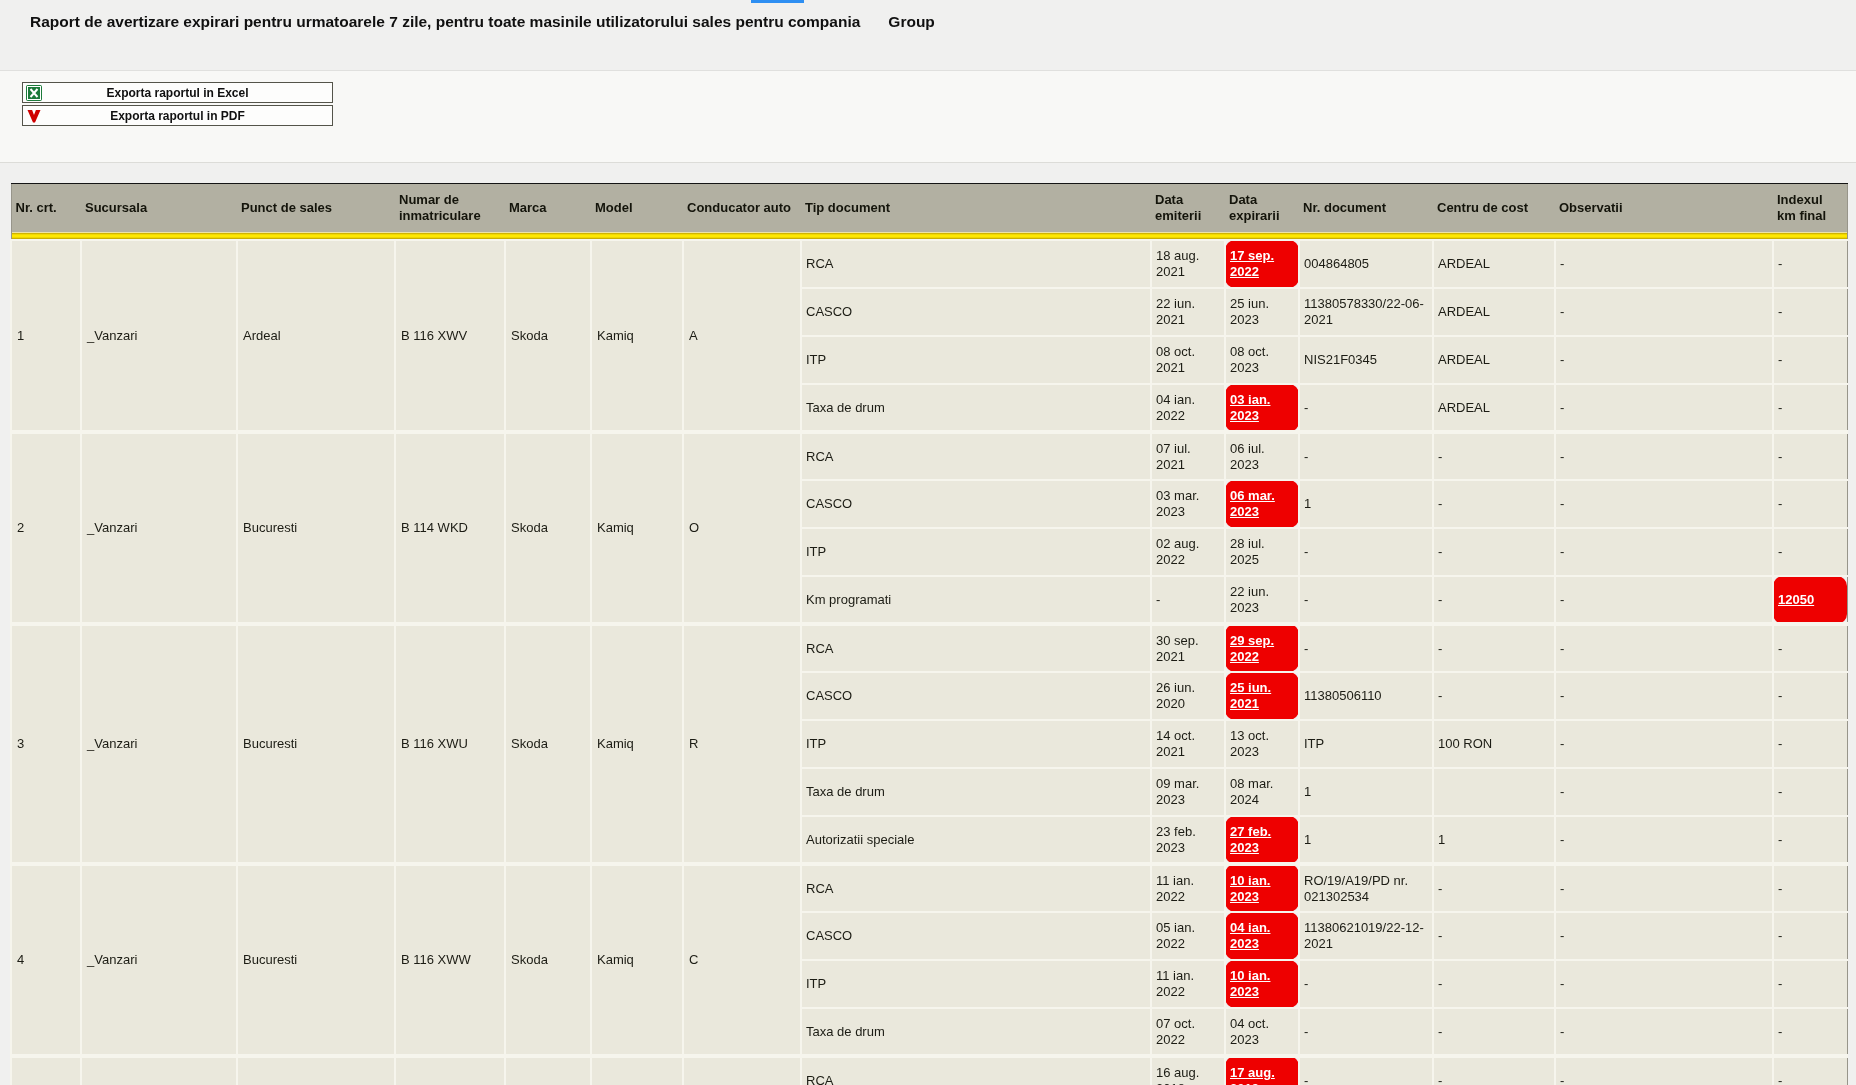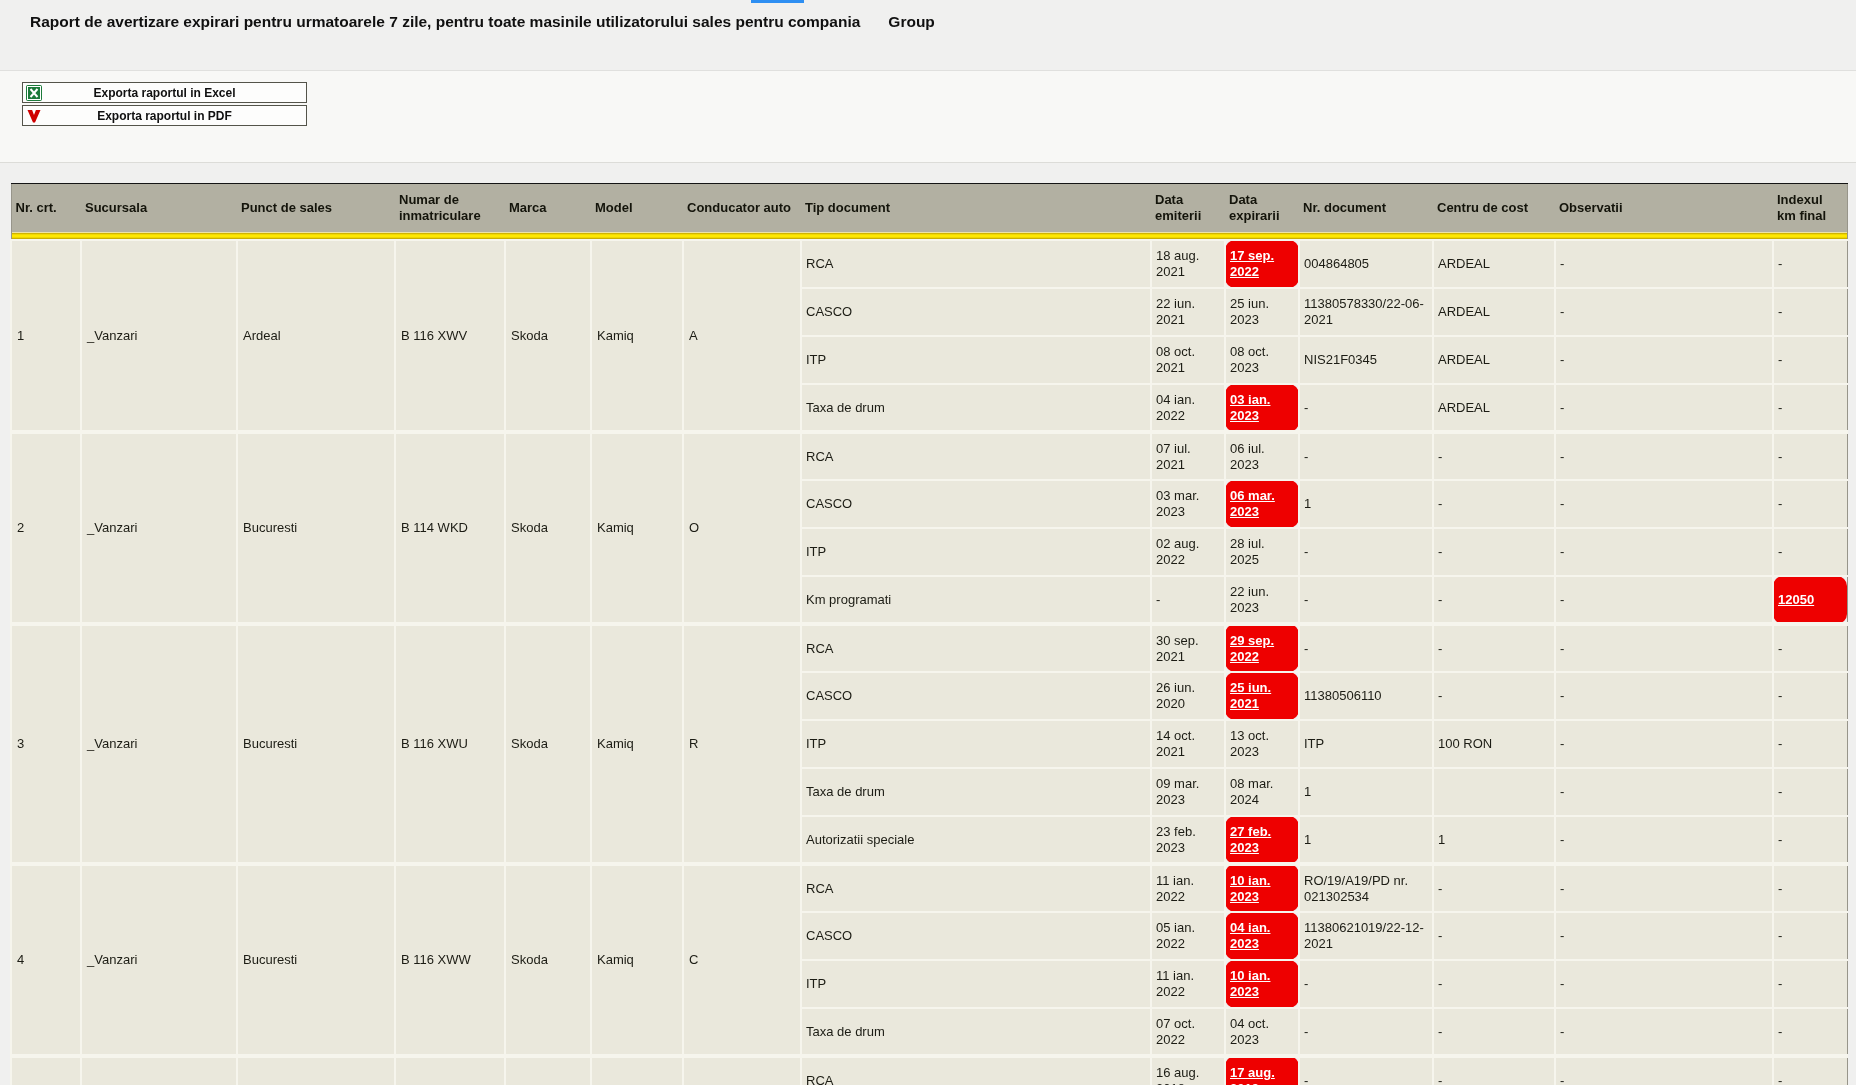--- a/index.html
+++ b/index.html
@@ -9,21 +9,21 @@
   body{
     width:1856px;height:1085px;overflow:hidden;position:relative;
     background:#f0f0ef;font-family:"Liberation Sans",sans-serif;color:#1c1c14;
   }
   .top-blue-bar{position:absolute;left:751px;top:0;width:53px;height:3px;background:#2e8ff2;}
   .page-title{position:absolute;left:30px;top:13px;font-size:15.5px;font-weight:bold;color:#101010;white-space:nowrap;}
   .page-title .suffix{margin-left:28px;}
 
   .toolbar-panel{position:absolute;left:0;top:70px;width:1856px;height:93px;background:#f8f8f6;
     border-top:1px solid #e0e0de;border-bottom:1px solid #dcdcd8;box-sizing:border-box;}
-  .export-btn{position:absolute;left:22px;width:285px;height:21px;background:#fdfdfc;border:1px solid #54544a;
+  .export-btn{position:absolute;left:22px;width:311px;height:21px;background:#fdfdfc;border:1px solid #54544a;
     box-sizing:border-box;display:flex;align-items:center;justify-content:center;
     font-size:12px;font-weight:bold;color:#101010;cursor:pointer;}
   #btn-excel{top:11px;}
   #btn-pdf{top:34px;}
   .btn-icon{position:absolute;left:3px;top:2px;width:16px;height:16px;line-height:0;}
   .btn-icon svg{width:16px;height:16px;}
 
   .logo-box{position:absolute;right:11px;top:-3px;width:147px;height:86px;background:#fdfdfc;border:1px solid #e4e4e1;}
   .logo-text{position:absolute;left:6px;bottom:2px;font-size:54px;font-weight:bold;letter-spacing:-4px;color:#0d0d0d;
     font-family:"DejaVu Sans",sans-serif;transform:scaleY(0.9);transform-origin:bottom;z-index:2;}

